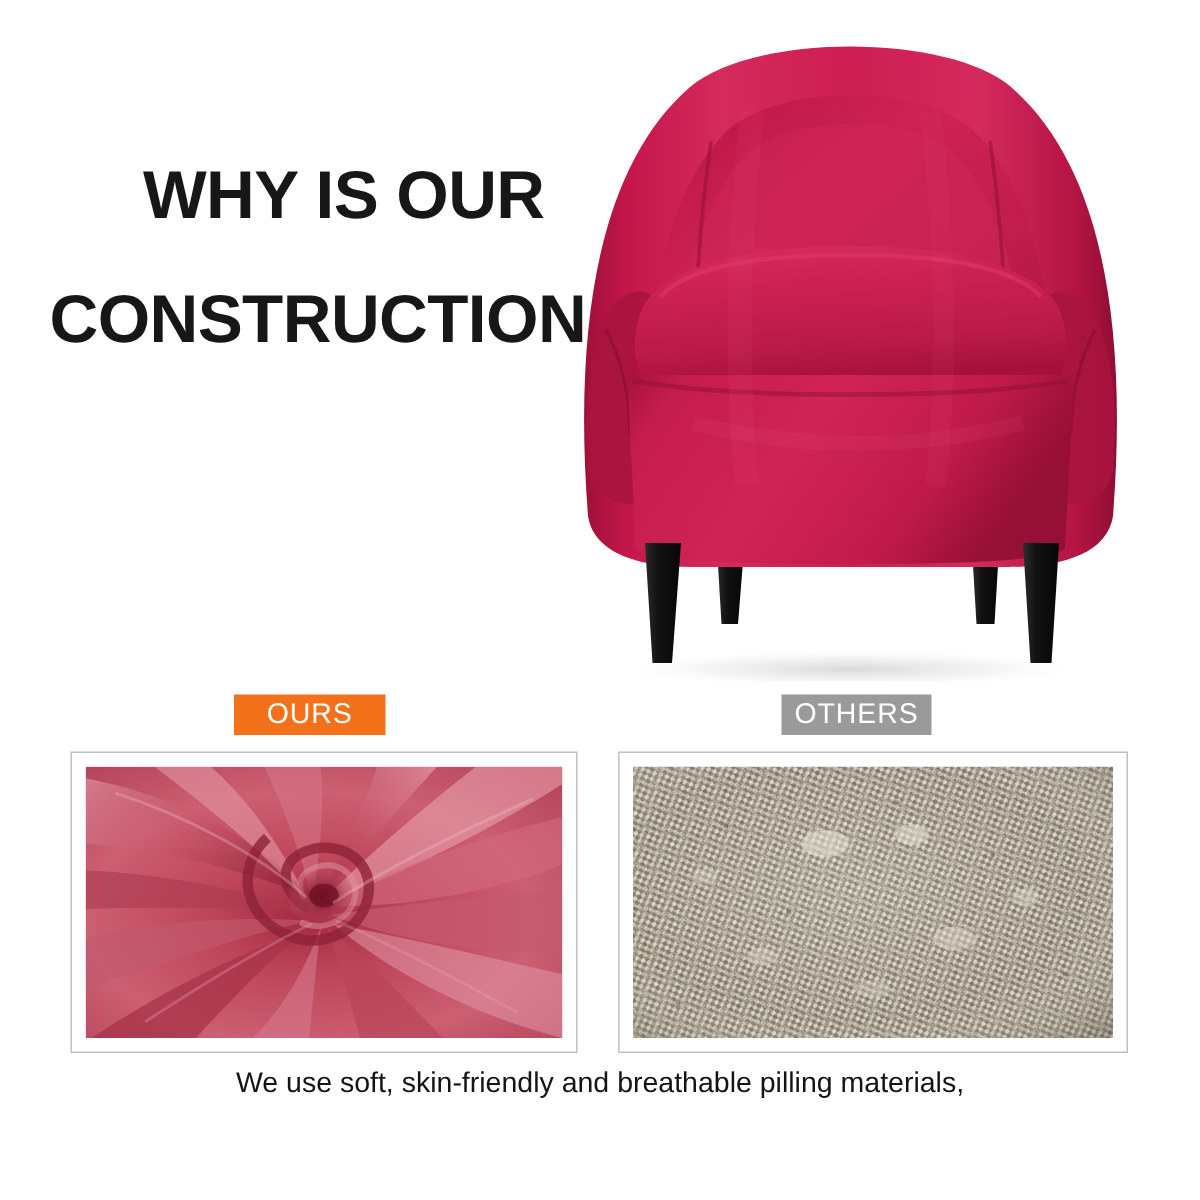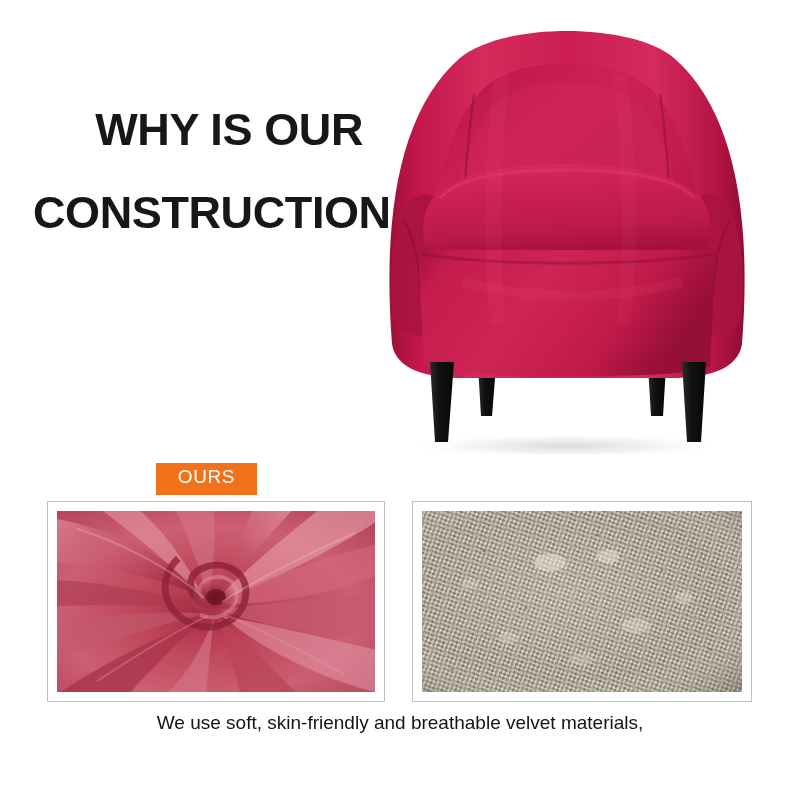--- a/index.html
+++ b/index.html
@@ -45,21 +45,21 @@
     left: 352px;
     top: 14px;
     width: 430px;
     height: 440px;
   }
   #chair-svg { display: block; width: 100%; height: 100%; }
 
   
   .badge {
     position: absolute;
-    height: 32px;
+    height: 27px;
     line-height: 27px;
     text-align: center;
     color: #ffffff;
     font-size: 19px;
     letter-spacing: 0.6px;
     font-weight: 400;
   }
   #badge-ours {
     left: 156px;
     top: 463px;
@@ -214,20 +214,21 @@
       <path d="M150 60 C140 140 138 230 146 310" stroke="#e34a78" stroke-width="16" fill="none" opacity="0.12"></path>
       <path d="M268 60 C278 140 280 230 272 310" stroke="#e34a78" stroke-width="14" fill="none" opacity="0.10"></path>
       <path d="M110 268 C180 286 260 286 330 268" stroke="#e8628b" stroke-width="10" fill="none" opacity="0.10"></path>
 
       <path d="M78 348 l24 0 -6 80 -13 0 z" fill="url(#legGrad)"></path>
       <path d="M330 348 l24 0 -5 80 -14 0 z" fill="url(#legGrad)"></path>
     </svg>
   </div>
 
   <div class="badge" id="badge-ours">OURS</div>
+  <div class="badge" id="badge-others">OTHERS</div>
 
   <div class="swatch-frame" id="frame-ours">
     <div class="swatch-photo">
       <svg viewBox="0 0 320 183" preserveAspectRatio="none">
         <defs>
           <radialGradient id="velvetBase" cx="0.47" cy="0.56" r="0.78">
             <stop offset="0" stop-color="#a32840"></stop>
             <stop offset="0.25" stop-color="#bd4458"></stop>
             <stop offset="0.6" stop-color="#cc5f72"></stop>
             <stop offset="1" stop-color="#b13f55"></stop>
@@ -320,16 +321,16 @@
         <circle cx="288" cy="140" r="1.5" fill="#57503f" opacity="0.5"></circle>
         <circle cx="176" cy="24" r="1.3" fill="#5c5548" opacity="0.5"></circle>
         <circle cx="30" cy="160" r="1.6" fill="#5c5548" opacity="0.45"></circle>
 
         <rect width="320" height="183" fill="url(#burlapVig)"></rect>
       </svg>
     </div>
   </div>
 
   <div id="caption">
-    <span class="caption-line">We use soft, skin-friendly and breathable velvet materials,</span>
+    <span class="caption-line">We use soft, skin-friendly and breathable pilling materials,</span>
   </div>
 
 </div>
 
 </body></html>

